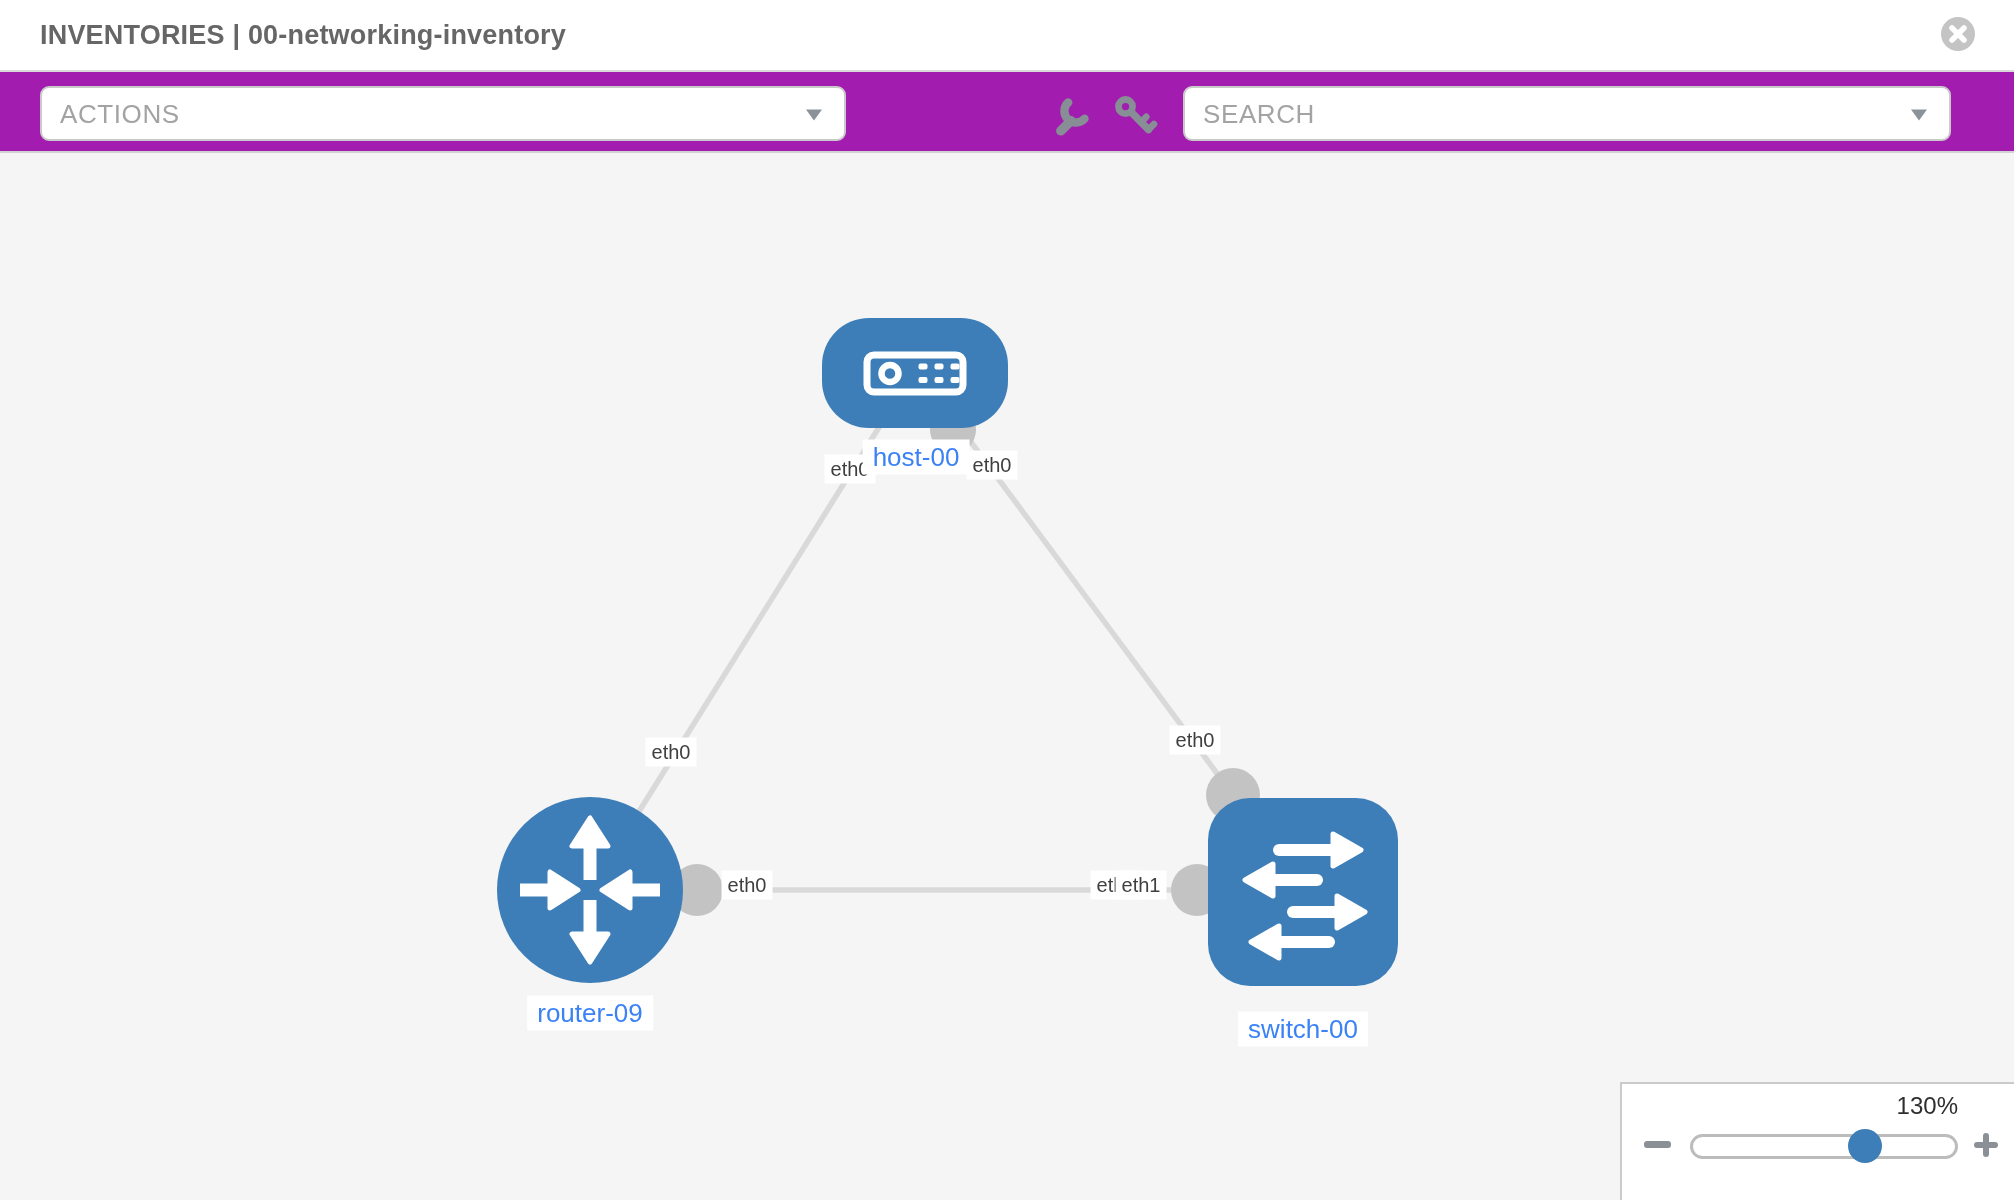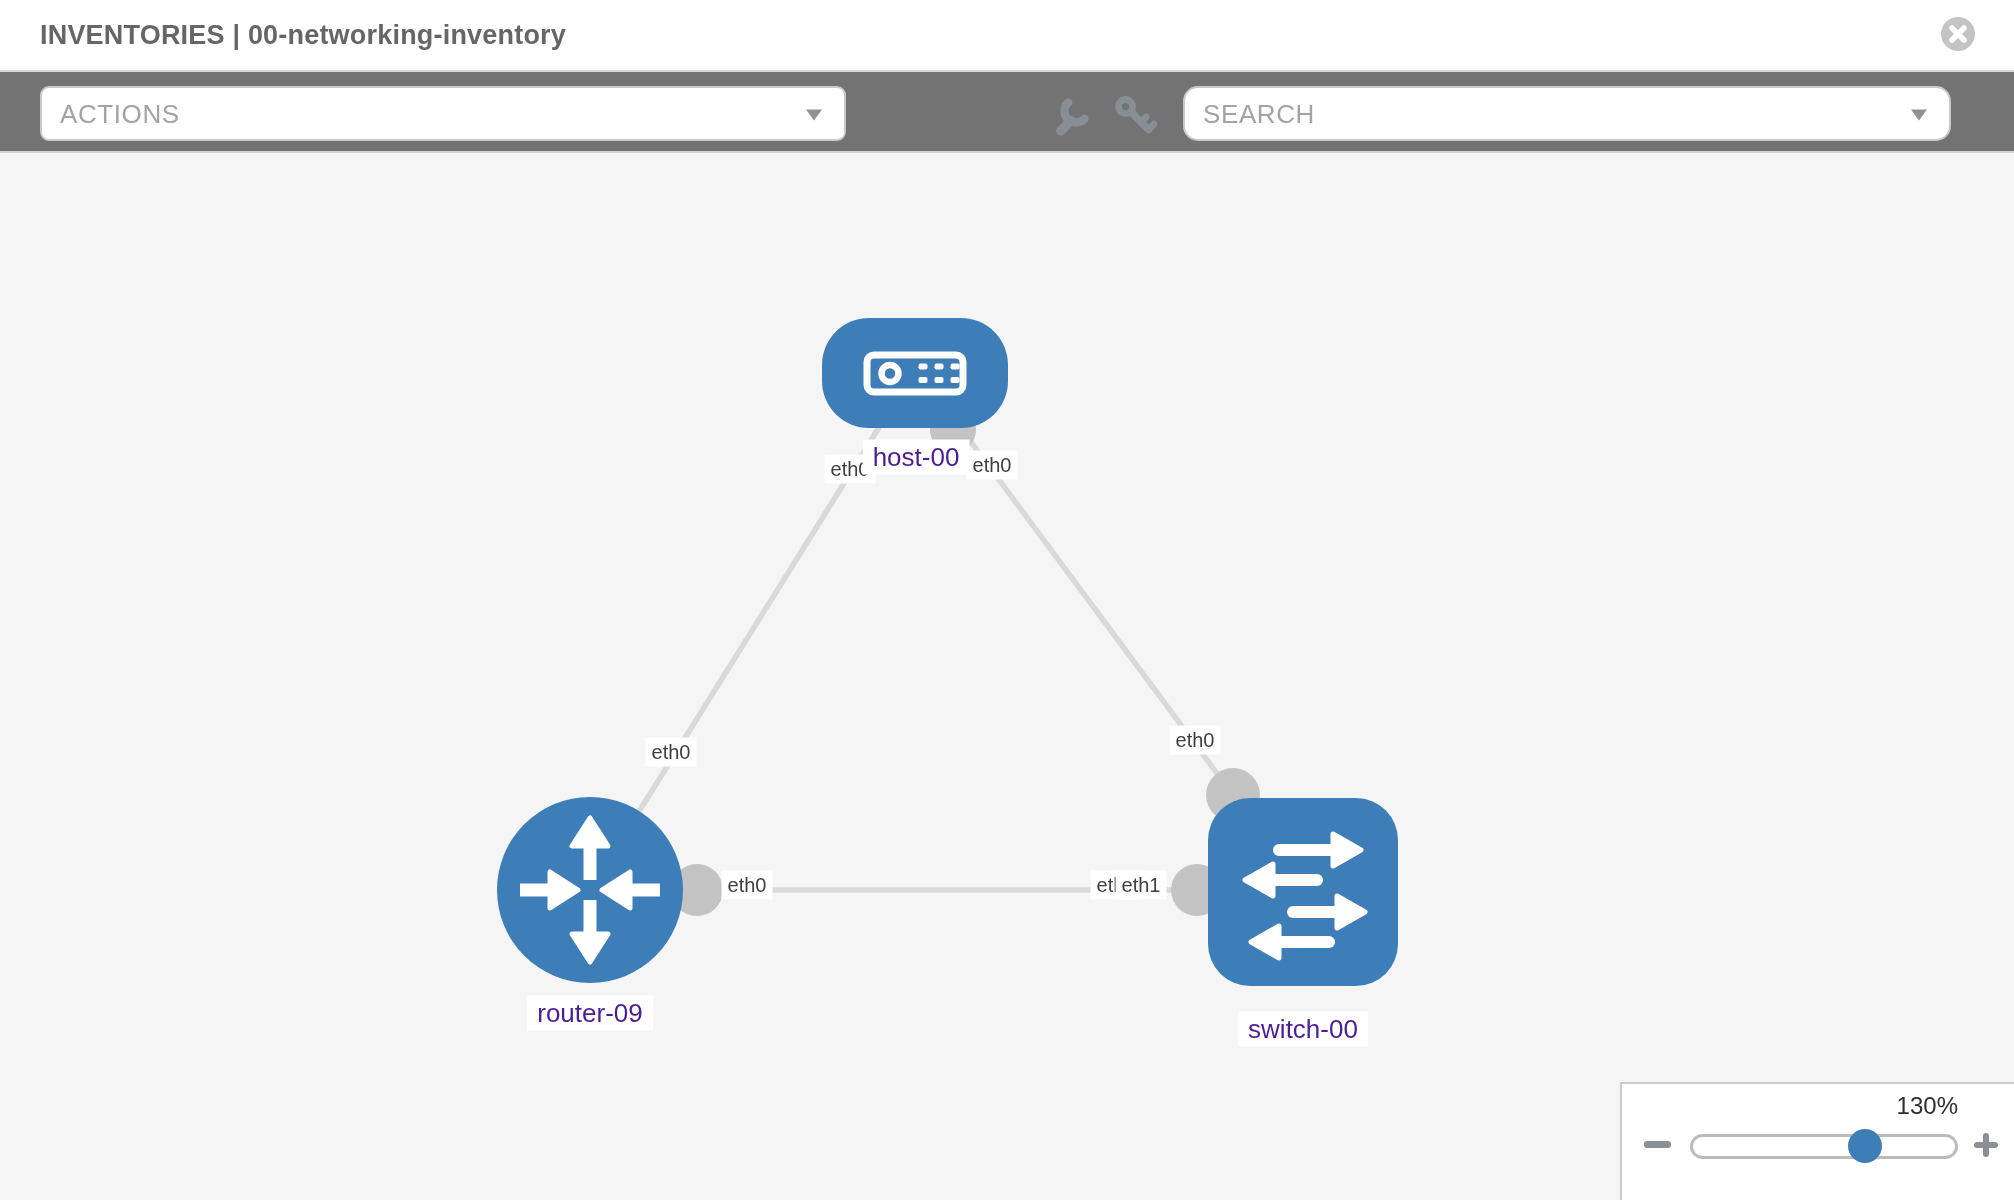--- a/index.html
+++ b/index.html
@@ -8,42 +8,42 @@
 
   
   .header{position:absolute;left:0;top:0;width:100%;height:72px;background:#fff;
           border-bottom:2px solid #dadada;box-sizing:border-box;}
   .title{position:absolute;left:40px;top:50%;transform:translateY(-50%);
          font-size:27px;font-weight:bold;color:#666;letter-spacing:.2px;}
   .close-btn{position:absolute;right:37px;top:15px;width:38px;height:38px;border:none;
              background:transparent;padding:0;cursor:pointer;}
 
   
-  .toolbar{position:absolute;left:0;top:72px;width:100%;height:81px;background:#737373;
+  .toolbar{position:absolute;left:0;top:72px;width:100%;height:81px;background:#a21caf;
            border-bottom:2px solid #d2d2d2;box-sizing:border-box;padding-left:12px;}
   .select-box{position:absolute;top:14px;height:55px;background:#fff;border:2px solid #c9c9c9;
               border-radius:9px;box-sizing:border-box;cursor:pointer;}
   .select-box .sel-label{position:absolute;left:18px;top:50%;transform:translateY(-50%);
               font-size:26px;color:#a3a3a3;letter-spacing:.6px;}
   .caret{position:absolute;right:22px;top:50%;transform:translateY(-42%);width:0;height:0;
          border-left:8px solid transparent;border-right:8px solid transparent;
          border-top:11px solid #8b9298;}
   #actions-box{left:40px;width:806px;}
-  #search-box{left:1183px;width:768px;border-radius:15px;}
+  #search-box{left:1183px;width:768px;}
   .tool-icon-btn{position:absolute;top:21px;width:46px;height:46px;background:transparent;
                  border:none;padding:0;cursor:pointer;}
   #wrench-btn{left:1050px;}
   #key-btn{left:1112px;}
 
   
   .canvas{position:absolute;left:0;top:153px;width:2014px;height:1047px;background:#f5f5f5;overflow:hidden;}
   svg.topo{position:absolute;left:0;top:0;display:block;}
   .chip{position:absolute;transform:translate(-50%,-50%);background:#fff;white-space:nowrap;}
   .ifchip{font-size:20px;color:#3f3f3f;padding:3px 6px;}
-  .nodelabel{font-size:26px;color:#4c1d95;padding:2px 10px;}
+  .nodelabel{font-size:26px;color:#3b82f6;padding:2px 10px;}
 
   
   .zoom-panel{position:absolute;left:1620px;top:929px;width:420px;height:300px;background:#fff;
               border:2px solid #cbcbcb;box-sizing:border-box;}
   .zoom-level{position:absolute;left:68px;top:8px;width:268px;text-align:right;
               font-size:24px;color:#2e2e2e;}
   .zoom-minus{position:absolute;left:22px;top:57px;width:27px;height:7px;background:#8b9096;
               border-radius:3px;border:none;padding:0;cursor:pointer;}
   .zoom-track{position:absolute;left:68px;top:50px;width:268px;height:25px;border:3px solid #bcbcbc;
               border-radius:13px;background:#fff;box-sizing:border-box;cursor:pointer;}

